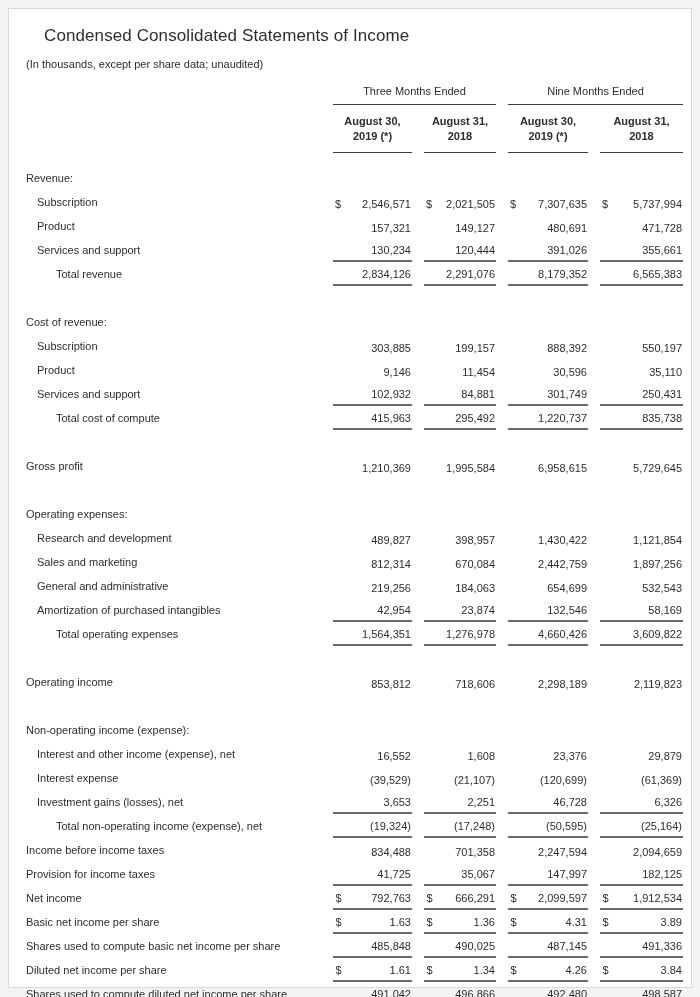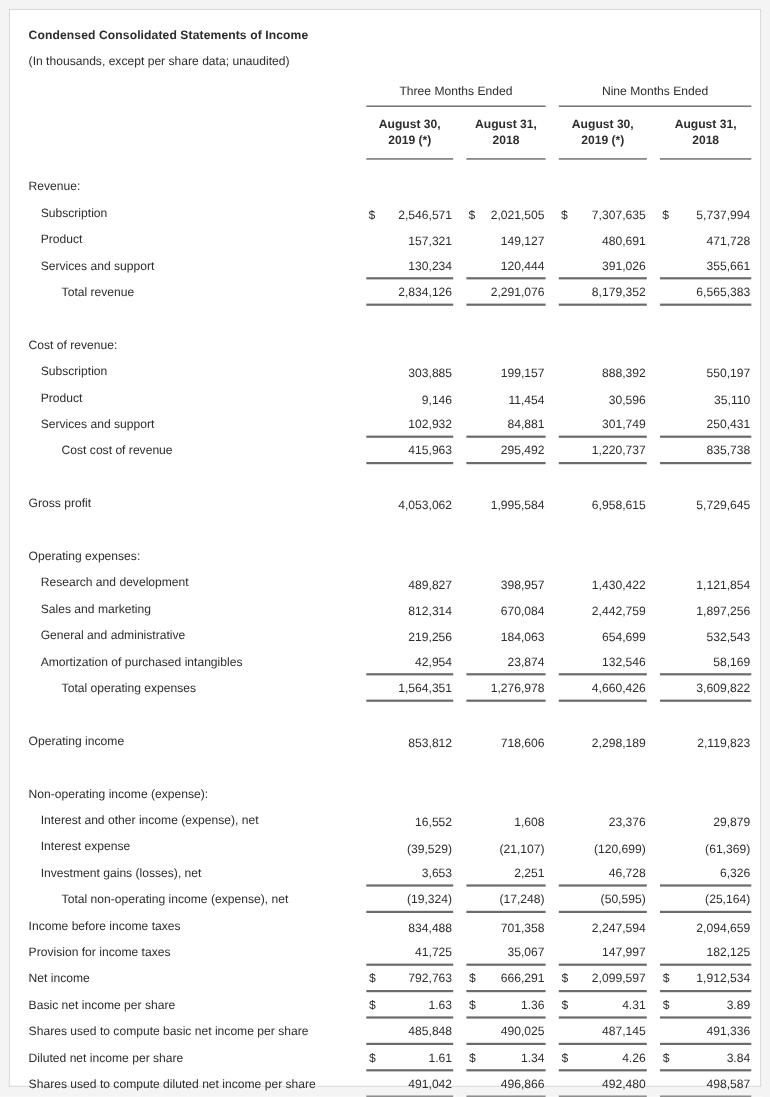--- a/index.html
+++ b/index.html
@@ -12,24 +12,24 @@
     position: relative;
   }
   .sheet {
     position: absolute;
     left: 8px; top: 8px; right: 8px; bottom: 9px;
     background: #ffffff;
     border: 1px solid #d9d9d9;
     padding: 12px 8px 12px 9px;
   }
   .title {
-    font-size: 11px;
-    font-weight: bold;
+    font-size: 17px;
+    font-weight: normal;
     margin-top: 5px;
-    margin-left: 8px;
+    margin-left: 26px;
     letter-spacing: 0.1px;
   }
   .subtitle {
     font-size: 11px;
     margin-top: 12px;
     margin-left: 8px;
   }
   table {
     width: 100%;
     border-collapse: collapse;
@@ -322,21 +322,21 @@
             </div>
           </td>
           <td class="num">
             <div class="val u">
               <span class="cur"></span>
               <span class="v">250,431</span>
             </div>
           </td>
         </tr>
         <tr>
-          <td class="lbl i2">Cost cost of revenue</td>
+          <td class="lbl i2">Total cost of compute</td>
           <td class="num">
             <div class="val u">
               <span class="cur"></span>
               <span class="v">415,963</span>
             </div>
           </td>
           <td class="num">
             <div class="val u">
               <span class="cur"></span>
               <span class="v">295,492</span>
@@ -356,21 +356,21 @@
           </td>
         </tr>
         <tr class="spacer">
           <td colspan="5"></td>
         </tr>
         <tr>
           <td class="lbl i0">Gross profit</td>
           <td class="num">
             <div class="val">
               <span class="cur"></span>
-              <span class="v">4,053,062</span>
+              <span class="v">1,210,369</span>
             </div>
           </td>
           <td class="num">
             <div class="val">
               <span class="cur"></span>
               <span class="v">1,995,584</span>
             </div>
           </td>
           <td class="num">
             <div class="val">

